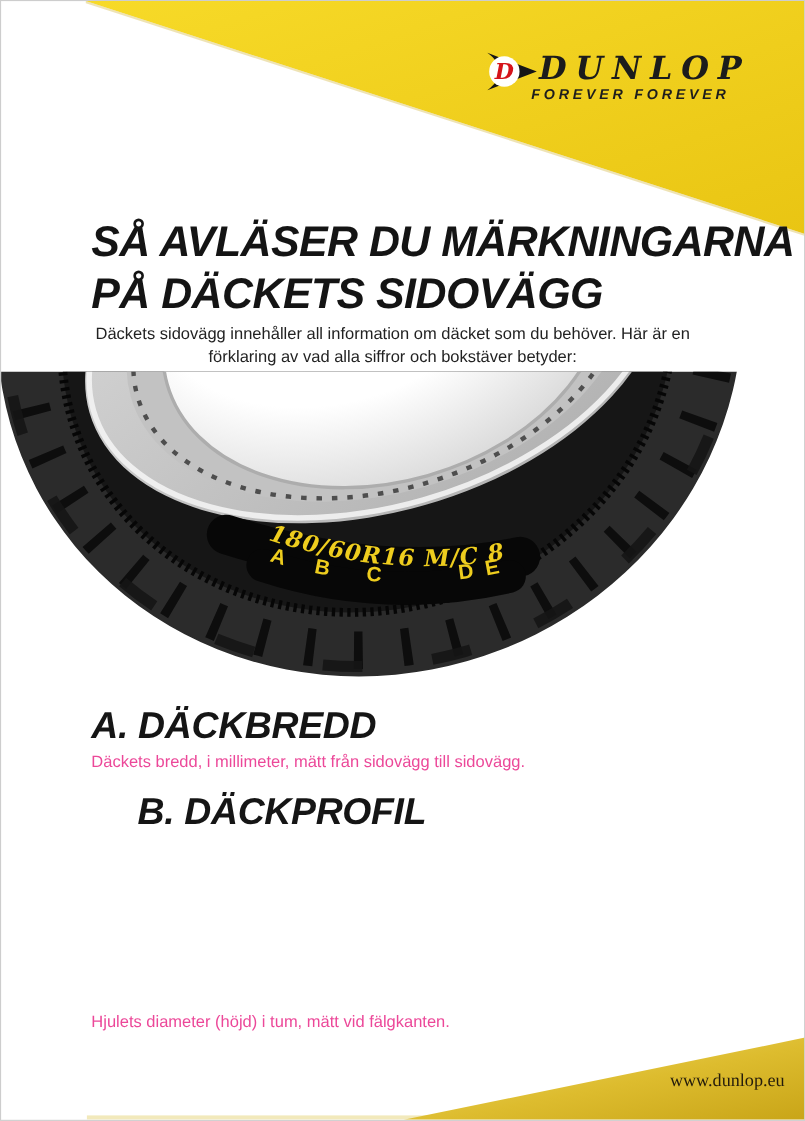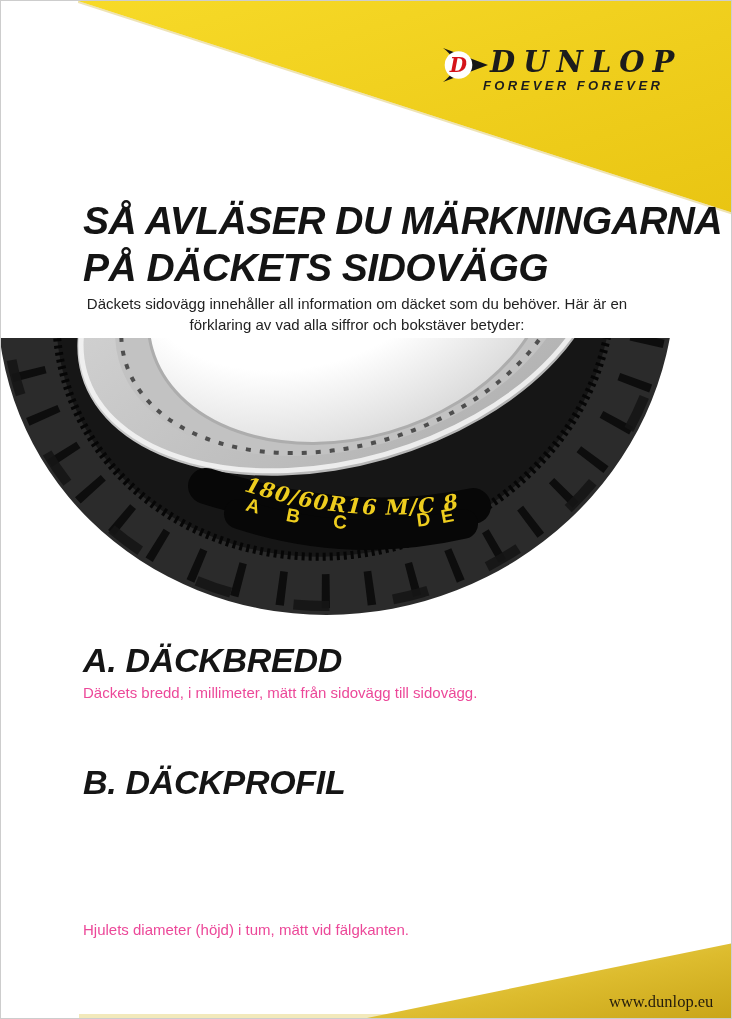--- a/index.html
+++ b/index.html
@@ -78,35 +78,34 @@
     font-weight: bold; font-style: italic;
     font-size: 34px; color: #151515;
     letter-spacing: -0.3px;
   }
   .section-body {
     position: absolute; left: 82px;
     width: 592px; font-size: 15px; line-height: 22px;
     color: #ec4899;
   }
   .h-a { top: 640px; }  .b-a { top: 681px; }
-  .h-b { top: 762px; }  .b-b { top: 783px; }
+  .h-b { top: 718px; margin-left: 42px; }  .b-b { top: 783px; }
   .h-c { top: 877px; }  .b-c { top: 918px; }
 
   
   .footer-banner {
     position: absolute; left: 0; bottom: 0;
     width: 732px; height: 80px;
     pointer-events: none;
   }
   .footer-url {
     position: absolute; left: 608px; top: 971px;
     font-family: "Liberation Serif", serif;
     font-size: 16.5px; color: #241c0c;
     white-space: nowrap;
-    margin-top: 20px;
   }
 </style>
 </head>
 <body>
 
 <div class="page">
 
   <svg class="header-banner" viewBox="0 0 732 214" preserveAspectRatio="none">
     <defs>
       <linearGradient id="hdrg" x1="0" y1="0" x2="1" y2="1">

